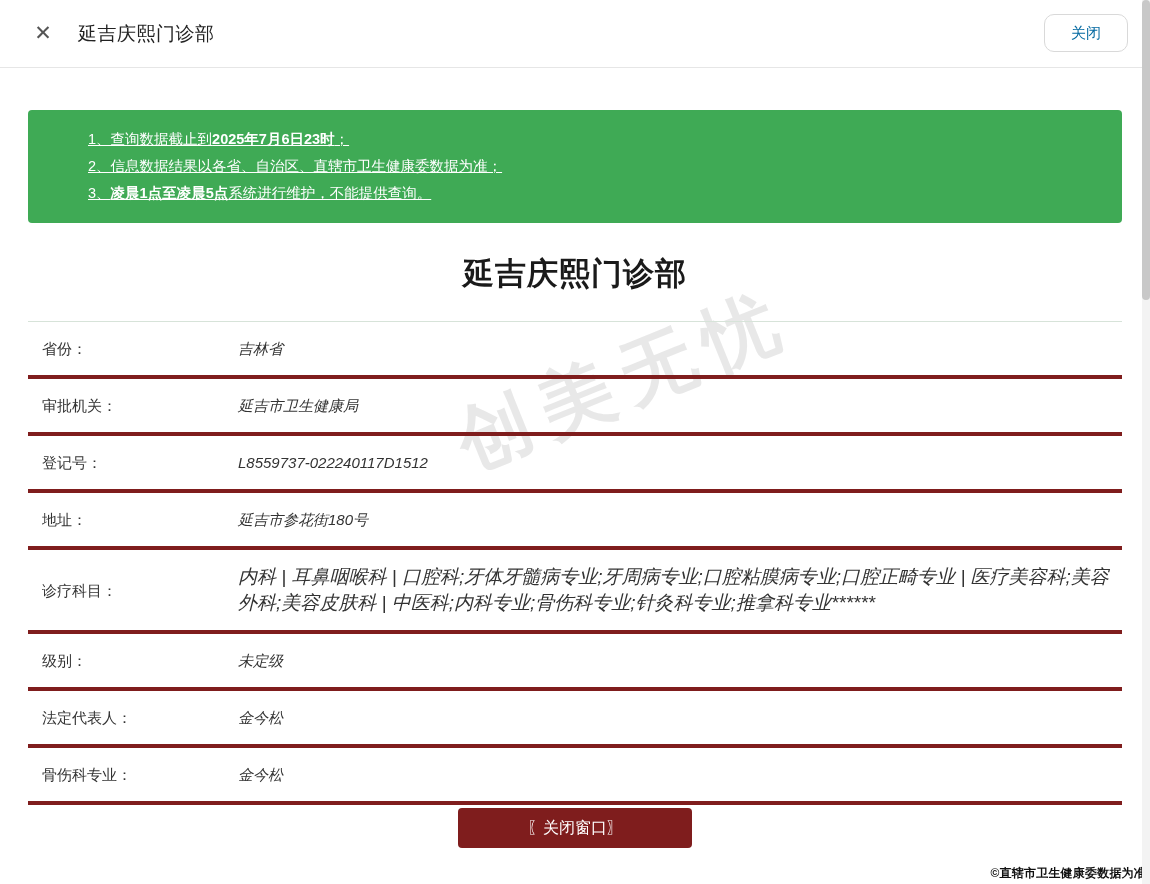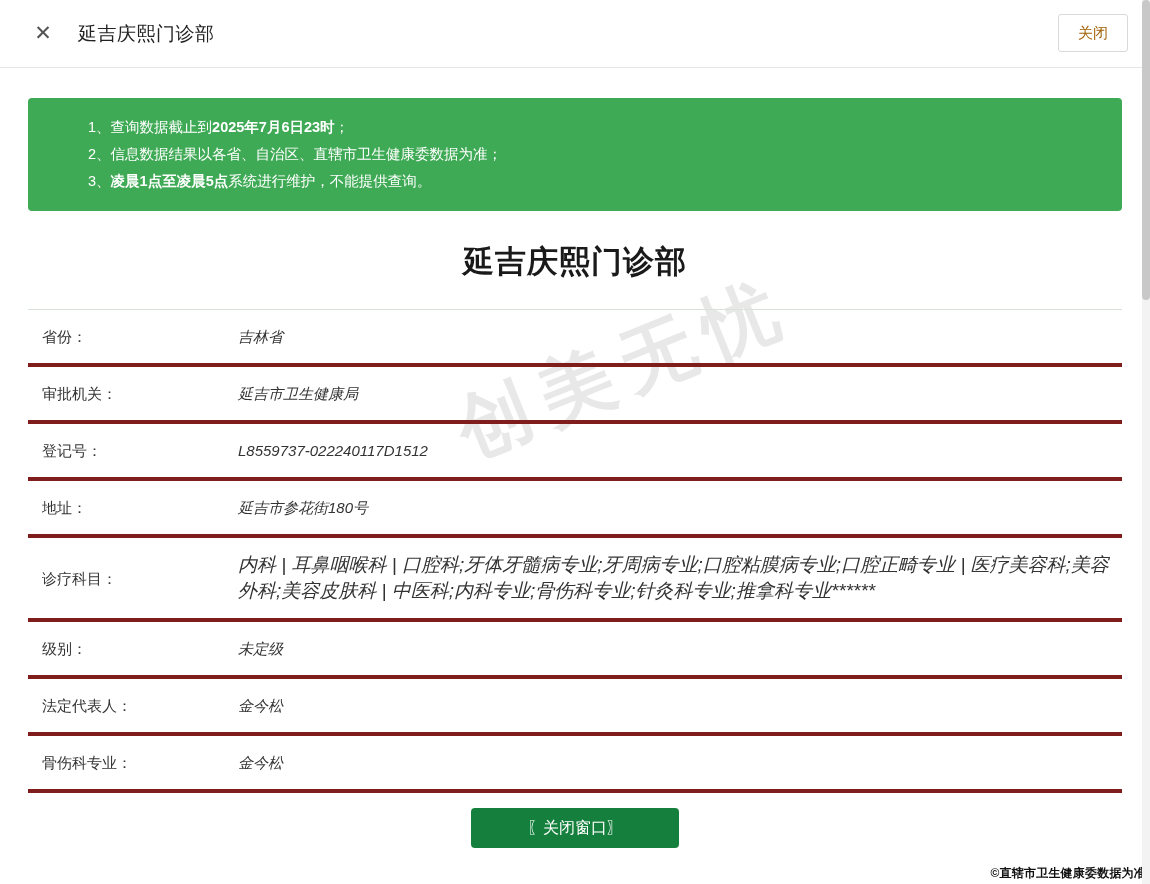--- a/index.html
+++ b/index.html
@@ -40,42 +40,43 @@
   .header-title {
     margin-left: 22px;
     font-size: 19px;
     color: #222;
     letter-spacing: 0.5px;
   }
   .close-btn {
     position: absolute;
     right: 22px;
     top: 14px;
-    width: 70px;
+    width: 84px;
     height: 38px;
     border: 1px solid #d9d9d9;
-    border-radius: 3px;
+    border-radius: 10px;
     background: #fff;
-    color: #a16207;
+    color: #0369a1;
     font-size: 15px;
     display: flex;
     align-items: center;
     justify-content: center;
     cursor: pointer;
   }
 
   
   .notice {
-    margin: 30px 28px 0 28px;
+    margin: 42px 28px 0 28px;
     background: #3faa55;
     border-radius: 4px;
     padding: 16px 20px 16px 60px;
     color: #ffffff;
     font-size: 14.5px;
     line-height: 27px;
+    text-decoration: underline;
   }
   .notice-line b { font-weight: bold; }
   .notice-line {
     white-space: nowrap;
   }
 
   
   .doc-title {
     text-align: center;
     font-size: 31px;
@@ -143,23 +144,23 @@
     position: absolute;
     left: 0; right: 0;
     bottom: 10px;
     height: 80px;
   }
   .primary-btn {
     position: absolute;
     left: 50%;
     transform: translateX(-50%);
     top: 14px;
-    width: 208px;
+    width: 234px;
     height: 40px;
-    background: #15803d;
+    background: #7f1d1d;
     color: #fff;
     border: none;
     border-radius: 4px;
     font-size: 16px;
     display: flex;
     align-items: center;
     justify-content: center;
     cursor: pointer;
     font-family: "Liberation Sans", sans-serif;
   }

